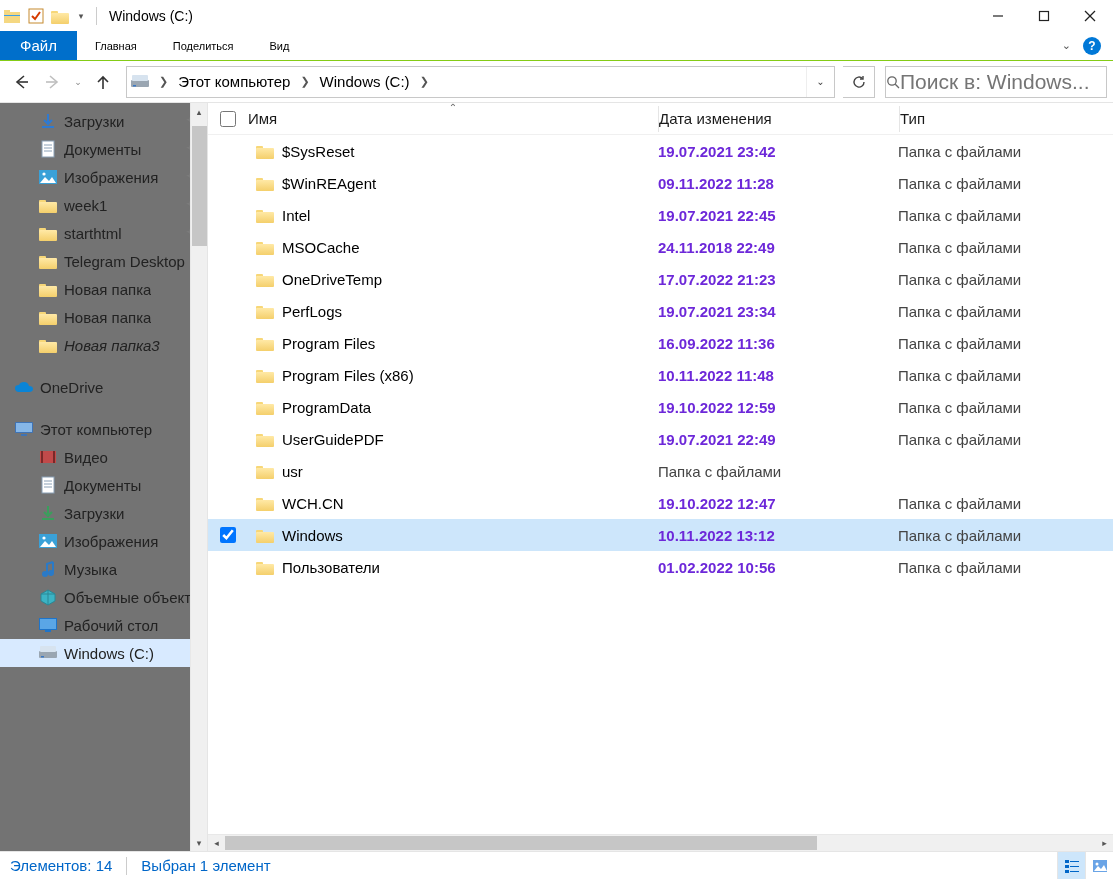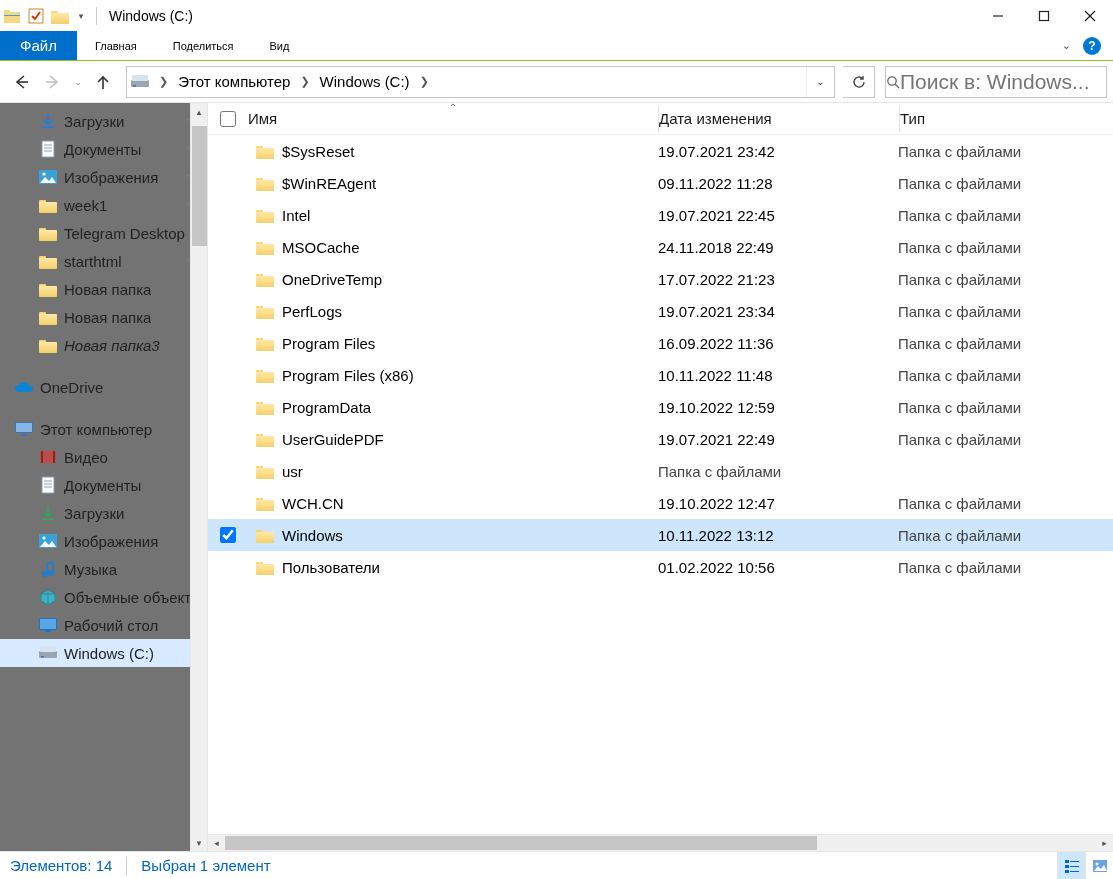--- a/index.html
+++ b/index.html
@@ -139,21 +139,21 @@
   .sort-arrow { position:absolute; top:-8px; left:50%; transform:translateX(-50%); font-size:10px; color:#666; }
 
   .filelist { flex:1; overflow:hidden; position:relative; }
   .file-row {
     display:flex; align-items:center; height:32px; font-size:15px; cursor:pointer;
   }
   .file-row.selected { background:#cde6fb; }
   .fr-check { width:40px; display:flex; justify-content:center; }
   .fr-check input { width:16px; height:16px; }
   .fr-name { flex:0 0 410px; display:flex; align-items:center; gap:8px; padding-left:8px;}
-  .fr-date { flex:0 0 240px; color:#000000; }
+  .fr-date { flex:0 0 240px; color:#6d28d9;font-weight:bold; }
   .fr-type { flex:1; color:#444; }
 
   .folder-icon {
     width:18px; height:14px; position:relative; display:inline-block; flex-shrink:0;
   }
   .folder-icon::before {
     content:""; position:absolute; left:0; top:2px; width:7px; height:3px;
     background:#f7d778; border-radius:1px 1px 0 0;
   }
   .folder-icon::after {
@@ -352,32 +352,32 @@
           <span class="pin">
             <svg width="12" height="14">
               <path d="M6 0 L8 5 L11 5 L7 8 L7 13 L5 13 L5 8 L1 5 L4 5 Z" fill="#7b7b7b"></path>
             </svg>
           </span>
         </div>
         <div class="tree-item child">
           <span class="tree-icon">
             <span class="folder-icon"></span>
           </span>
-          <span style="overflow: hidden; text-overflow: clip; white-space: nowrap;">Telegram Desktop</span>
-        </div>
-        <div class="tree-item child">
-          <span class="tree-icon">
-            <span class="folder-icon"></span>
-          </span>
           <span style="overflow: hidden; text-overflow: clip; white-space: nowrap;">starthtml</span>
           <span class="pin">
             <svg width="12" height="14">
               <path d="M6 0 L8 5 L11 5 L7 8 L7 13 L5 13 L5 8 L1 5 L4 5 Z" fill="#7b7b7b"></path>
             </svg>
           </span>
+        </div>
+        <div class="tree-item child">
+          <span class="tree-icon">
+            <span class="folder-icon"></span>
+          </span>
+          <span style="overflow: hidden; text-overflow: clip; white-space: nowrap;">Telegram Desktop</span>
         </div>
         <div class="tree-item child">
           <span class="tree-icon">
             <span class="folder-icon"></span>
           </span>
           <span style="overflow: hidden; text-overflow: clip; white-space: nowrap;">Новая папка</span>
         </div>
         <div class="tree-item child">
           <span class="tree-icon">
             <span class="folder-icon"></span>

